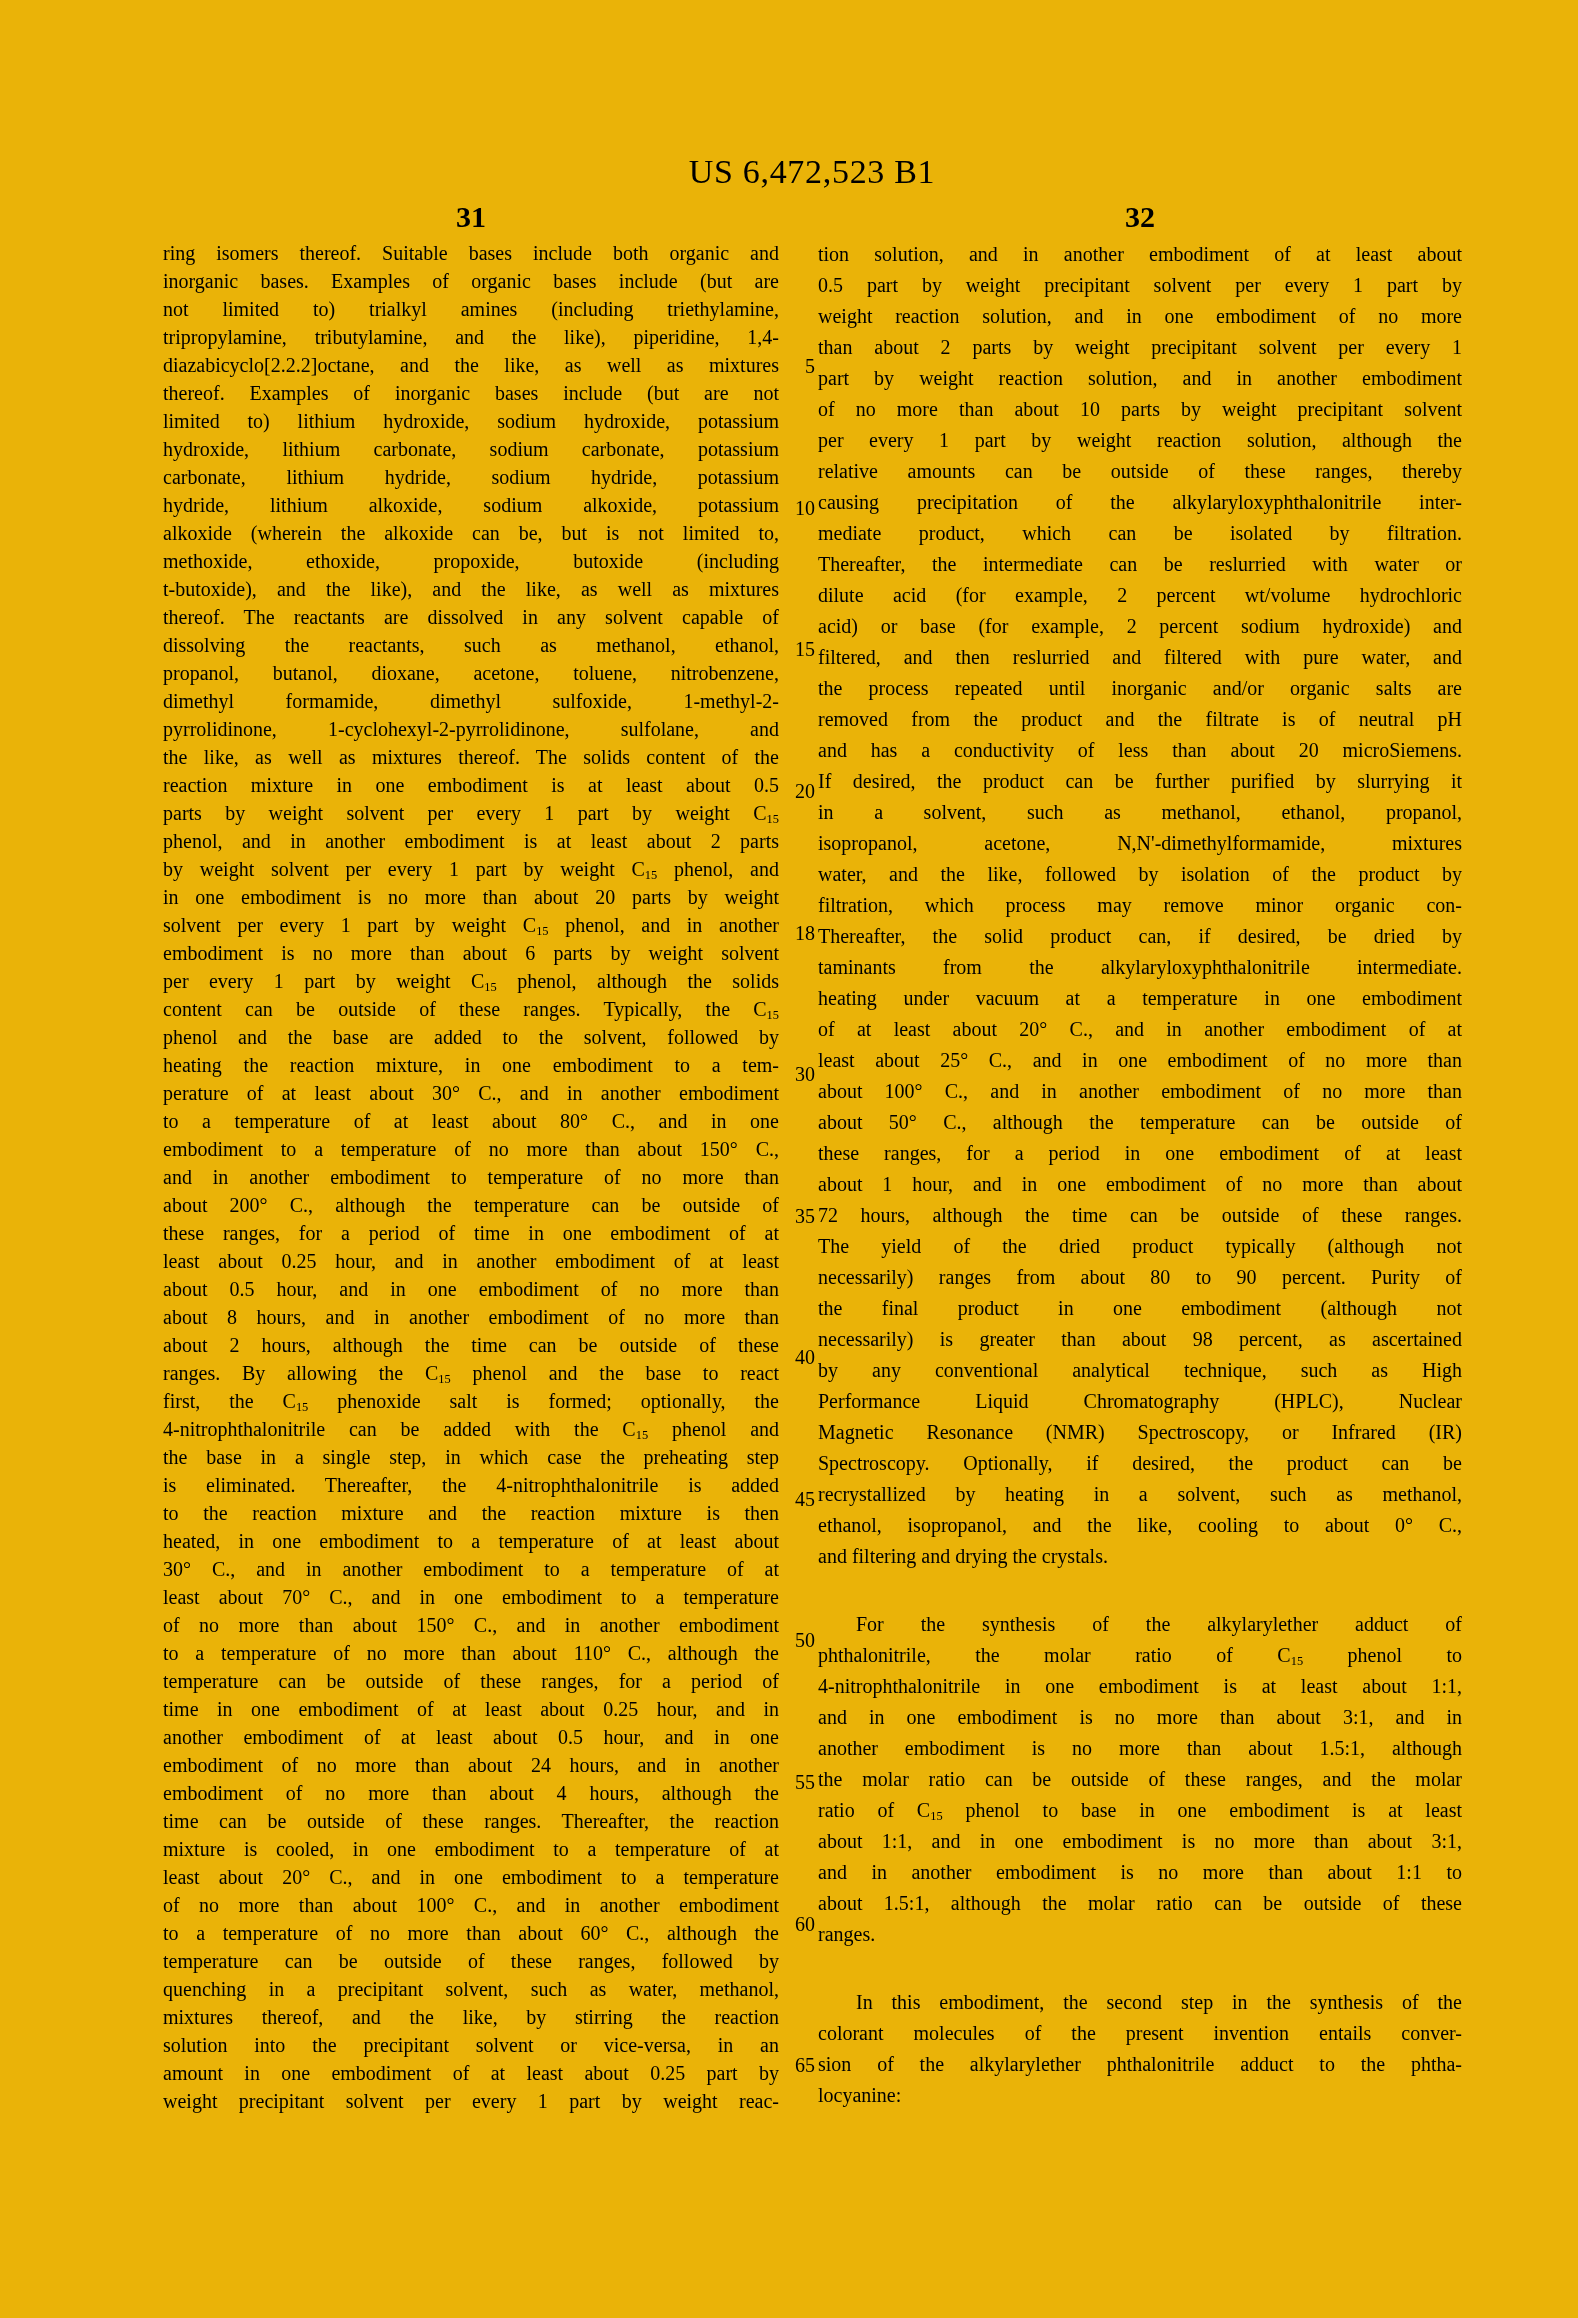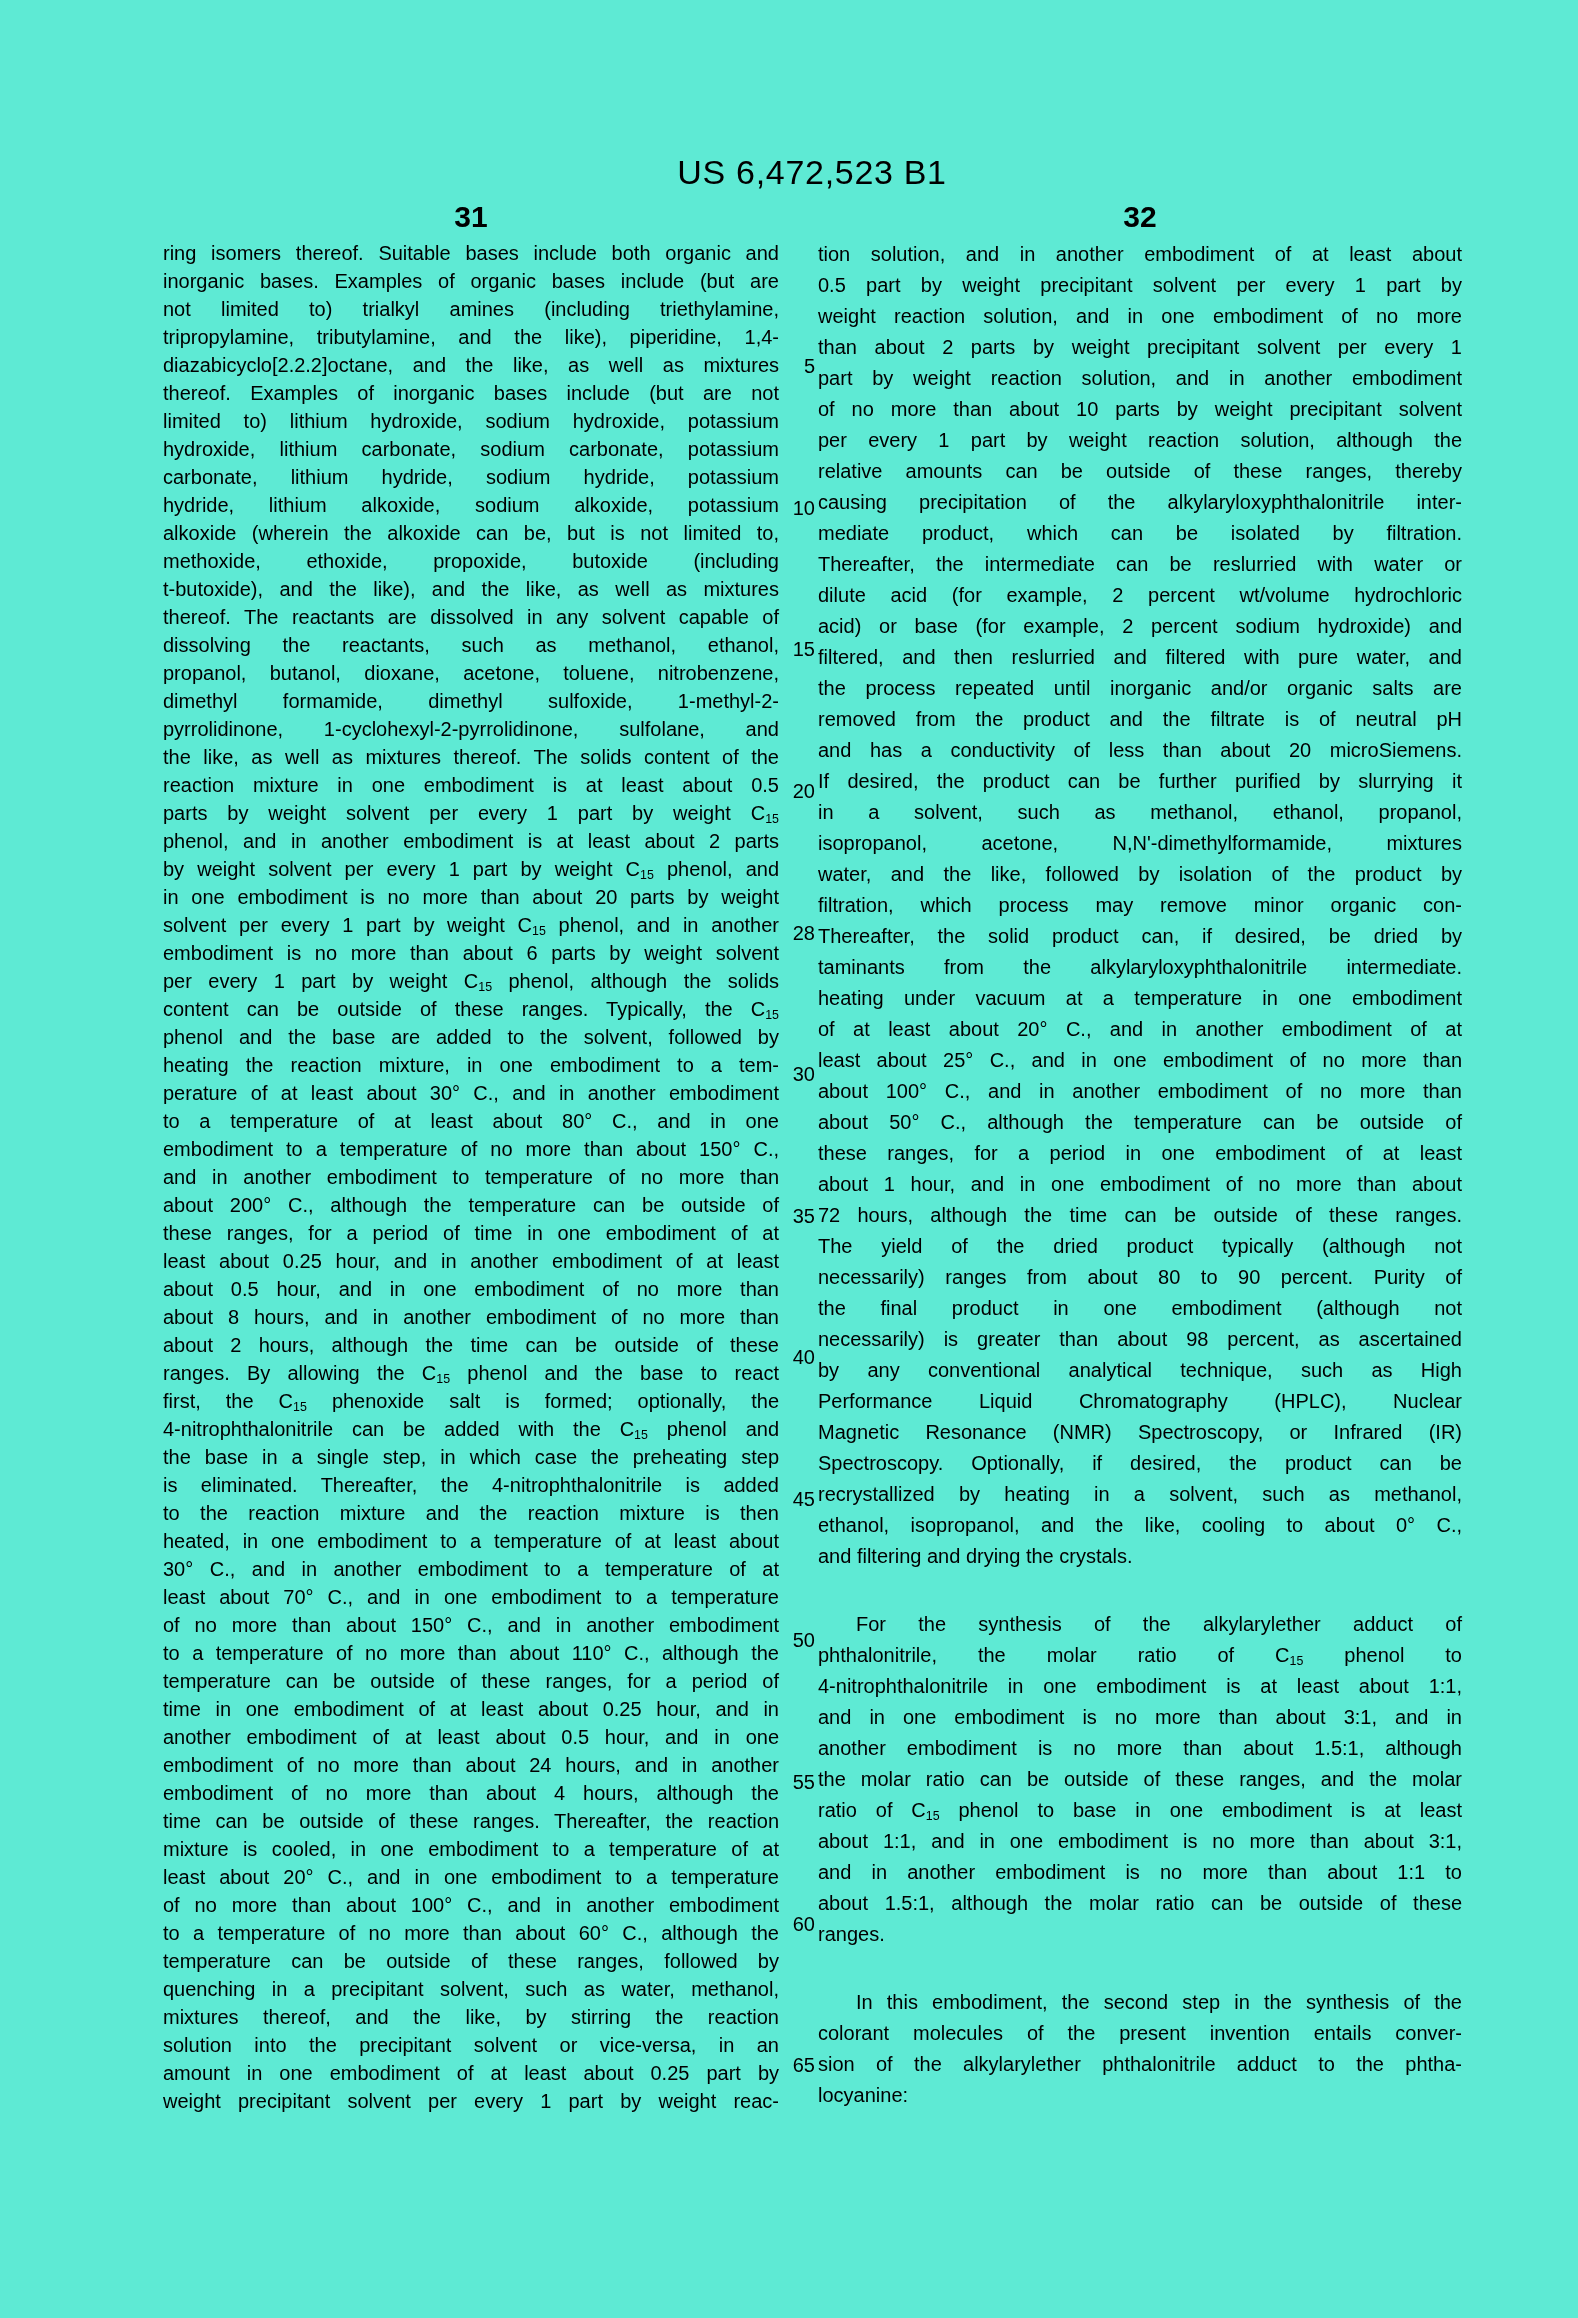--- a/index.html
+++ b/index.html
@@ -4,22 +4,22 @@
 <style>
   html, body {
     margin: 0;
     padding: 0;
     background: #ffffff;
   }
   .page {
     position: relative;
     width: 1578px;
     height: 2319px;
-    background: #5eead4;
-    font-family: Liberation Sans, sans-serif;
+    background: #eab308;
+    font-family: Liberation Serif, serif;
     color: #000000;
     overflow: hidden;
   }
   .patent-number {
     position: absolute;
     top: 153px;
     left: 163px;
     width: 1298px;
     text-align: center;
     font-size: 34px;
@@ -164,21 +164,21 @@
         <div class="line">amount in one embodiment of at least about 0.25 part by</div>
         <div class="line">weight precipitant solvent per every 1 part by weight reac-</div>
       </div>
     </div>
 
   <div class="gutter">
       <div class="gutter-num" style="top: 113px;">5</div>
       <div class="gutter-num" style="top: 255px;">10</div>
       <div class="gutter-num" style="top: 396px;">15</div>
       <div class="gutter-num" style="top: 538px;">20</div>
-      <div class="gutter-num" style="top: 680px;">28</div>
+      <div class="gutter-num" style="top: 680px;">18</div>
       <div class="gutter-num" style="top: 821px;">30</div>
       <div class="gutter-num" style="top: 963px;">35</div>
       <div class="gutter-num" style="top: 1104px;">40</div>
       <div class="gutter-num" style="top: 1246px;">45</div>
       <div class="gutter-num" style="top: 1387px;">50</div>
       <div class="gutter-num" style="top: 1529px;">55</div>
       <div class="gutter-num" style="top: 1671px;">60</div>
       <div class="gutter-num" style="top: 1812px;">65</div>
     </div>
 

